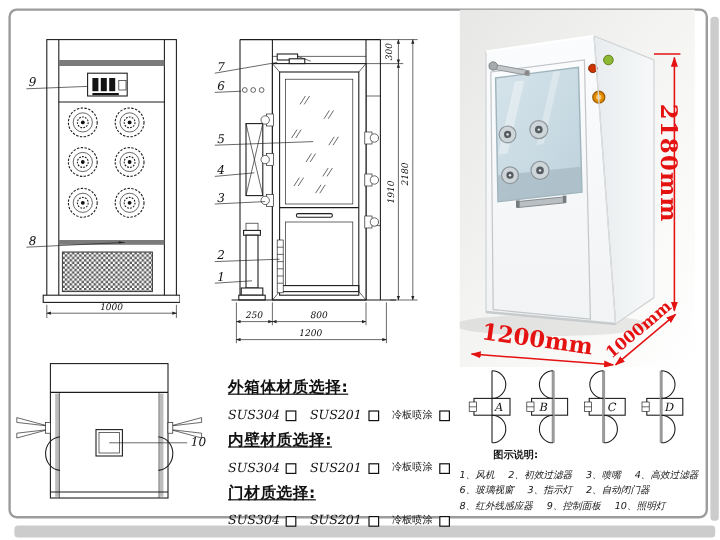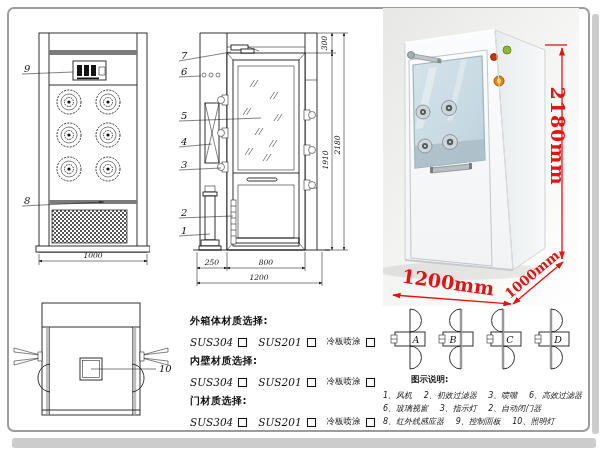--- a/index.html
+++ b/index.html
@@ -13,21 +13,21 @@
   
   svg .ln{stroke:#1c1c1c;stroke-width:.9;fill:none;}
   svg .lt{stroke:#1c1c1c;stroke-width:.55;fill:none;}
   svg .fw{fill:#ffffff;}
   svg .gray{fill:#7b7b7b;stroke:none;}
   svg .dt{font:italic 7.5px "DejaVu Serif","Liberation Serif",serif;fill:#111;}
   svg .co{font:italic 10px "DejaVu Serif","Liberation Serif",serif;fill:#111;}
   svg .red-dim{font-weight:bold;font-family:"DejaVu Serif","Liberation Serif",serif;}
   
   .materials{left:190px;top:312px;width:200px;color:#111;}
-  .mat-title{font-size:10px;font-weight:600;margin:6px 0 0 0;letter-spacing:.5px;}
+  .mat-title{font-size:13px;font-weight:600;margin:6px 0 0 0;letter-spacing:.5px;text-decoration:underline;}
   .mat-title:first-child{margin-top:2px;}
   .mat-row{display:flex;align-items:center;margin-top:8px;column-gap:11px;}
   .mat-opt{display:flex;align-items:center;font:italic 10.5px "DejaVu Serif","Liberation Serif",serif;white-space:nowrap;}
   .mat-opt .zh{font:8.5px "DejaVu Sans","Liberation Sans",sans-serif;text-align:right;}
   .cb{display:inline-block;width:7px;height:7px;border:1.6px solid #111;margin-left:5px;background:#fff;}
   
   .legend{left:383px;top:374px;width:212px;color:#161616;}
   .legend-title{font-size:8.5px;font-weight:600;margin-bottom:3px;margin-left:28px;}
   .legend-items{font-size:8px;line-height:13px;}
   .legend-items span{display:inline-block;margin-right:9px;white-space:nowrap;font-style:italic;}
@@ -461,21 +461,21 @@
       </span>
   </div>
 </div>
 
 <div class="abs legend">
   <div class="legend-title">图示说明:</div>
   <div class="legend-items">
     <span>1、风机</span>
     <span>2、初效过滤器</span>
     <span>3、喷嘴</span>
-    <span>6、高效过滤器</span>
+    <span>4、高效过滤器</span>
     <span>6、玻璃视窗</span>
     <span>3、指示灯</span>
     <span>2、自动闭门器</span>
     <span>8、红外线感应器</span>
     <span>9、控制面板</span>
     <span>10、照明灯</span>
   </div>
 </div>
 
 </body></html>

